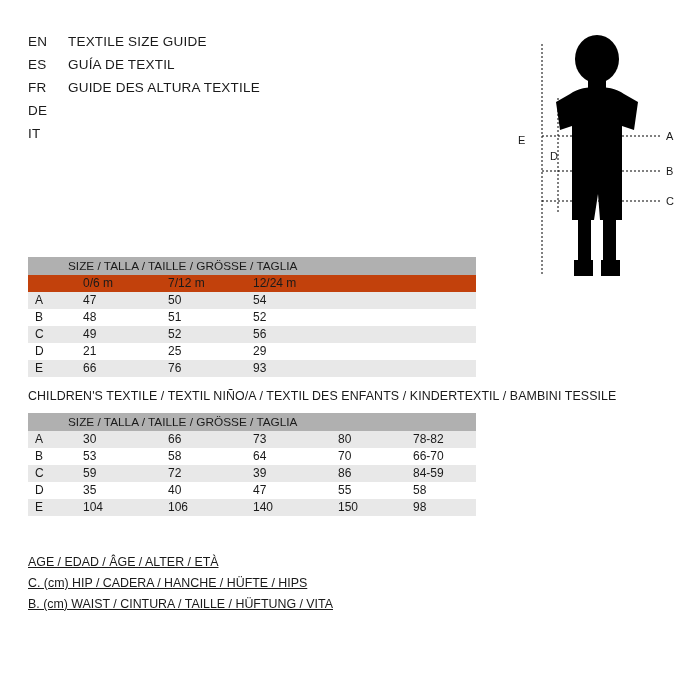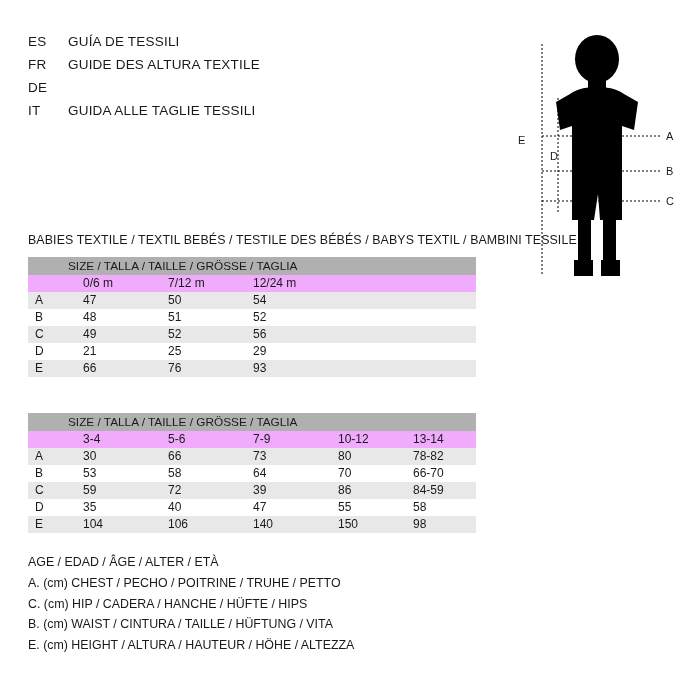--- a/index.html
+++ b/index.html
@@ -78,63 +78,66 @@
     line-height: 17px;
   }
   .band-head td {
     background: #b0b0b0;
     font-size: 11.8px;
     height: 18px;
     padding-left: 40px;
   }
   .row-alt td { background: #e8e8e8; }
   .row-plain td { background: #ffffff; }
-  .subhead td { background: #f0abfc; }
+  .subhead td { background: #c2410c; }
 
   #babies-table {
     left: 28px;
     top: 257px;
     width: 448px;
   }
   #children-table {
     left: 28px;
     top: 413px;
     width: 448px;
   }
 
   
   .legend {
     position: absolute;
     left: 28px;
     top: 552px;
     font-size: 12.4px;
     line-height: 20.8px;
   }
-  .legend div { white-space: nowrap; }
+  .legend div { white-space: nowrap; text-decoration: underline; }
 </style>
 </head>
 <body>
 
 <div class="page">
 
   <div class="titles">
     <div class="title-row">
+      <span class="title-lang">EN</span>
+      <span class="title-text">TEXTILE SIZE GUIDE</span>
+    </div>
+    <div class="title-row">
       <span class="title-lang">ES</span>
-      <span class="title-text">GUÍA DE TESSILI</span>
+      <span class="title-text">GUÍA DE TEXTIL</span>
     </div>
     <div class="title-row">
       <span class="title-lang">FR</span>
       <span class="title-text">GUIDE DES ALTURA TEXTILE</span>
     </div>
     <div class="title-row">
       <span class="title-lang">DE</span>
     </div>
     <div class="title-row">
       <span class="title-lang">IT</span>
-      <span class="title-text">GUIDA ALLE TAGLIE TESSILI</span>
     </div>
   </div>
 
   <div class="figure">
     <svg width="180" height="260" viewBox="0 0 180 260" xmlns="http://www.w3.org/2000/svg">
 
       <g fill="#000000">
 
         <ellipse cx="97" cy="33" rx="22" ry="24"></ellipse>
 
@@ -161,21 +164,20 @@
       </g>
 
       <text x="166" y="114" font-family="Liberation Sans, sans-serif" font-size="11" fill="#1a1a1a">A</text>
       <text x="166" y="149" font-family="Liberation Sans, sans-serif" font-size="11" fill="#1a1a1a">B</text>
       <text x="166" y="179" font-family="Liberation Sans, sans-serif" font-size="11" fill="#1a1a1a">C</text>
       <text x="50" y="134" font-family="Liberation Sans, sans-serif" font-size="11" fill="#1a1a1a">D</text>
       <text x="18" y="118" font-family="Liberation Sans, sans-serif" font-size="11" fill="#1a1a1a">E</text>
     </svg>
   </div>
 
-  <div class="section-heading" id="babies-heading">BABIES TEXTILE / TEXTIL BEBÉS / TESTILE DES BÉBÉS / BABYS TEXTIL / BAMBINI TESSILE</div>
 
   <table id="babies-table">
     <colgroup>
       <col style="width:48px">
         <col style="width:85px">
         <col style="width:85px">
         <col style="width:85px">
         <col style="width:145px">
     </colgroup>
     <tbody>
@@ -220,42 +222,35 @@
       <tr class="row-alt">
         <td>E</td>
         <td>66</td>
         <td>76</td>
         <td>93</td>
         <td></td>
       </tr>
     </tbody>
   </table>
 
+  <div class="section-heading" id="children-heading">CHILDREN'S TEXTILE / TEXTIL NIÑO/A / TEXTIL DES ENFANTS / KINDERTEXTIL / BAMBINI TESSILE</div>
 
   <table id="children-table">
     <colgroup>
       <col style="width:48px">
         <col style="width:85px">
         <col style="width:85px">
         <col style="width:85px">
         <col style="width:75px">
         <col style="width:70px">
     </colgroup>
     <tbody>
       <tr class="band-head">
         <td colspan="6">SIZE / TALLA / TAILLE / GRÖSSE / TAGLIA</td>
       </tr>
-      <tr class="subhead">
-        <td></td>
-        <td>3-4</td>
-        <td>5-6</td>
-        <td>7-9</td>
-        <td>10-12</td>
-        <td>13-14</td>
-      </tr>
       <tr class="row-alt">
         <td>A</td>
         <td>30</td>
         <td>66</td>
         <td>73</td>
         <td>80</td>
         <td>78-82</td>
       </tr>
       <tr class="row-plain">
         <td>B</td>
@@ -287,19 +282,17 @@
         <td>106</td>
         <td>140</td>
         <td>150</td>
         <td>98</td>
       </tr>
     </tbody>
   </table>
 
   <div class="legend">
     <div>AGE / EDAD / ÂGE / ALTER / ETÀ</div>
-    <div>A. (cm) CHEST / PECHO / POITRINE / TRUHE / PETTO</div>
     <div>C. (cm) HIP / CADERA / HANCHE / HÜFTE / HIPS</div>
     <div>B. (cm) WAIST / CINTURA / TAILLE / HÜFTUNG / VITA</div>
-    <div>E. (cm) HEIGHT / ALTURA / HAUTEUR / HÖHE / ALTEZZA</div>
   </div>
 
 </div>
 
 </body></html>

